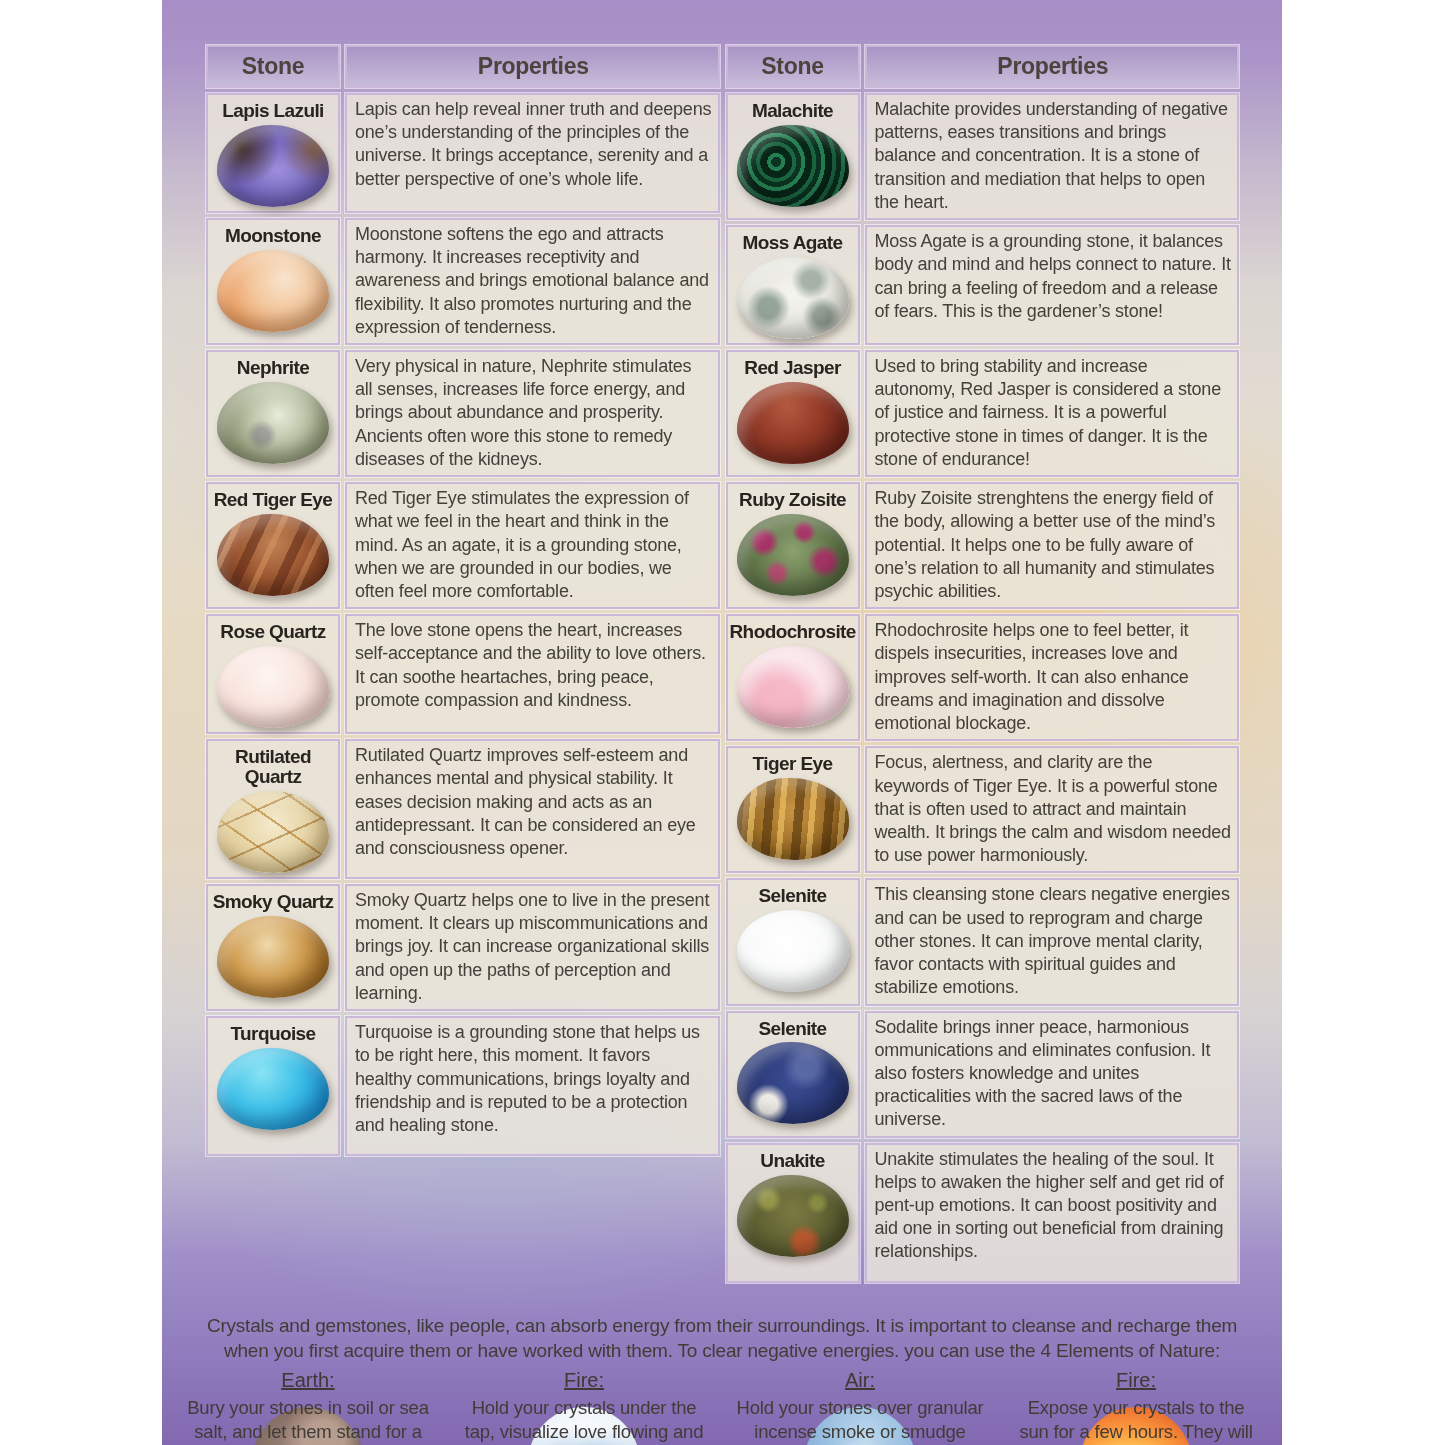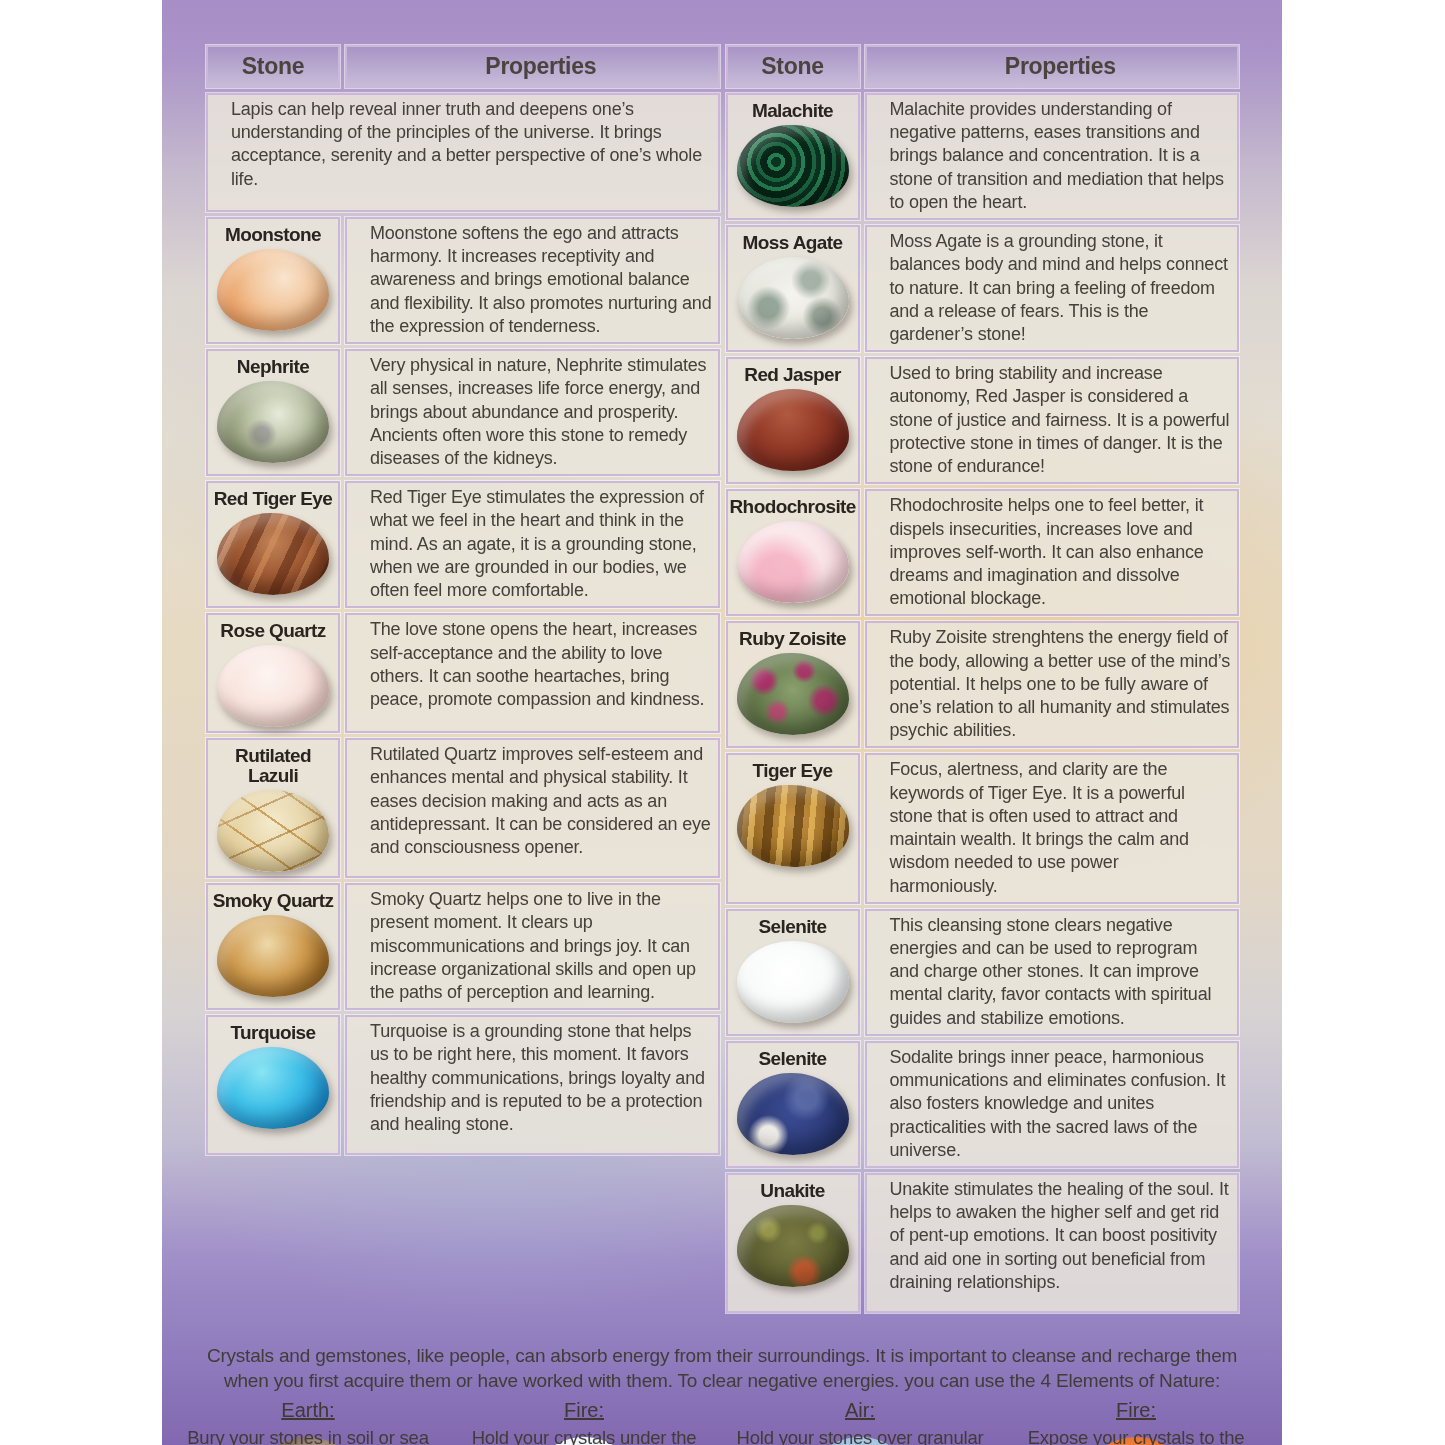--- a/index.html
+++ b/index.html
@@ -44,21 +44,21 @@
     display:flex;align-items:center;justify-content:center;
   }
   .head-label{
     font-size:23px;font-weight:bold;color:#4b433d;letter-spacing:-0.3px;
   }
   .name-cell{
     width:134px;min-width:134px;
     text-align:center;
     padding:3px 2px 4px 2px;
   }
-  .props-cell{flex:1;padding:3px 6px 4px 23px;}
+  .props-cell{flex:1;padding:3px 6px 4px 8px;}
   .t-row{min-height:119px;}
   .stone-name{
     font-size:19px;font-weight:bold;color:#29241f;
     letter-spacing:-0.6px;line-height:1.05;
     padding-top:3px;
   }
   .props-text{
     margin:0;
     font-size:18px;line-height:1.29;color:#45403a;
     letter-spacing:-0.2px;
@@ -197,20 +197,24 @@
       <div class="t-row head-row" style="min-height:43px">
         <div class="cell name-cell">
             <span class="head-label">Stone</span>
           </div>
         <div class="cell props-cell" style="display:flex;align-items:center;justify-content:center;">
             <span class="head-label">Properties</span>
           </div>
       </div>
 
       <div class="t-row">
+        <div class="cell name-cell">
+          <div class="stone-name">Lapis Lazuli</div>
+          <div class="stone st-lapis"></div>
+        </div>
         <div class="cell props-cell">
           <p class="props-text">Lapis can help reveal inner truth and deepens one’s understanding of the principles of the universe. It brings acceptance, serenity and  a better perspective of one’s whole life.</p>
         </div>
       </div>
 
       <div class="t-row">
         <div class="cell name-cell">
           <div class="stone-name">Moonstone</div>
           <div class="stone st-moonstone"></div>
         </div>
@@ -244,21 +248,21 @@
           <div class="stone-name">Rose Quartz</div>
           <div class="stone st-rose"></div>
         </div>
         <div class="cell props-cell">
           <p class="props-text">The love stone opens the heart, increases self-acceptance and the ability to love others. It can soothe heartaches, bring peace, promote compassion and kindness.</p>
         </div>
       </div>
 
       <div class="t-row">
         <div class="cell name-cell">
-          <div class="stone-name">Rutilated Lazuli</div>
+          <div class="stone-name">Rutilated Quartz</div>
           <div class="stone st-rutilated"></div>
         </div>
         <div class="cell props-cell">
           <p class="props-text">Rutilated Quartz improves self-esteem and enhances mental and physical stability. It eases decision making and acts as an antidepressant. It can be considered  an eye and consciousness opener.</p>
         </div>
       </div>
 
       <div class="t-row">
         <div class="cell name-cell">
           <div class="stone-name">Smoky Quartz</div>
@@ -316,35 +320,35 @@
           <div class="stone-name">Red Jasper</div>
           <div class="stone st-redjasper"></div>
         </div>
         <div class="cell props-cell">
           <p class="props-text">Used to bring stability and increase autonomy, Red Jasper is considered a stone of justice and fairness. It is a powerful protective stone in times of danger. It is the stone of endurance!</p>
         </div>
       </div>
 
       <div class="t-row">
         <div class="cell name-cell">
+          <div class="stone-name">Ruby Zoisite</div>
+          <div class="stone st-rubyzoisite"></div>
+        </div>
+        <div class="cell props-cell">
+          <p class="props-text">Ruby Zoisite strenghtens the energy field of the body, allowing a better use of the mind’s potential. It helps one to be fully aware of one’s relation to all humanity and stimulates psychic abilities.</p>
+        </div>
+      </div>
+
+      <div class="t-row">
+        <div class="cell name-cell">
           <div class="stone-name">Rhodochrosite</div>
           <div class="stone st-rhodochrosite"></div>
         </div>
         <div class="cell props-cell">
           <p class="props-text">Rhodochrosite helps one to feel better, it dispels insecurities, increases love and improves self-worth. It can also enhance dreams and imagination and dissolve emotional blockage.</p>
-        </div>
-      </div>
-
-      <div class="t-row">
-        <div class="cell name-cell">
-          <div class="stone-name">Ruby Zoisite</div>
-          <div class="stone st-rubyzoisite"></div>
-        </div>
-        <div class="cell props-cell">
-          <p class="props-text">Ruby Zoisite strenghtens the energy field of the body, allowing a better use of the mind’s potential. It helps one to be fully aware of one’s relation to all humanity and stimulates psychic abilities.</p>
         </div>
       </div>
 
       <div class="t-row">
         <div class="cell name-cell">
           <div class="stone-name">Tiger Eye</div>
           <div class="stone st-tigereye"></div>
         </div>
         <div class="cell props-cell">
           <p class="props-text">Focus, alertness, and clarity are the keywords of Tiger Eye. It is a powerful stone that is often used to attract and maintain wealth. It brings the calm and wisdom needed to use power harmoniously.</p>

